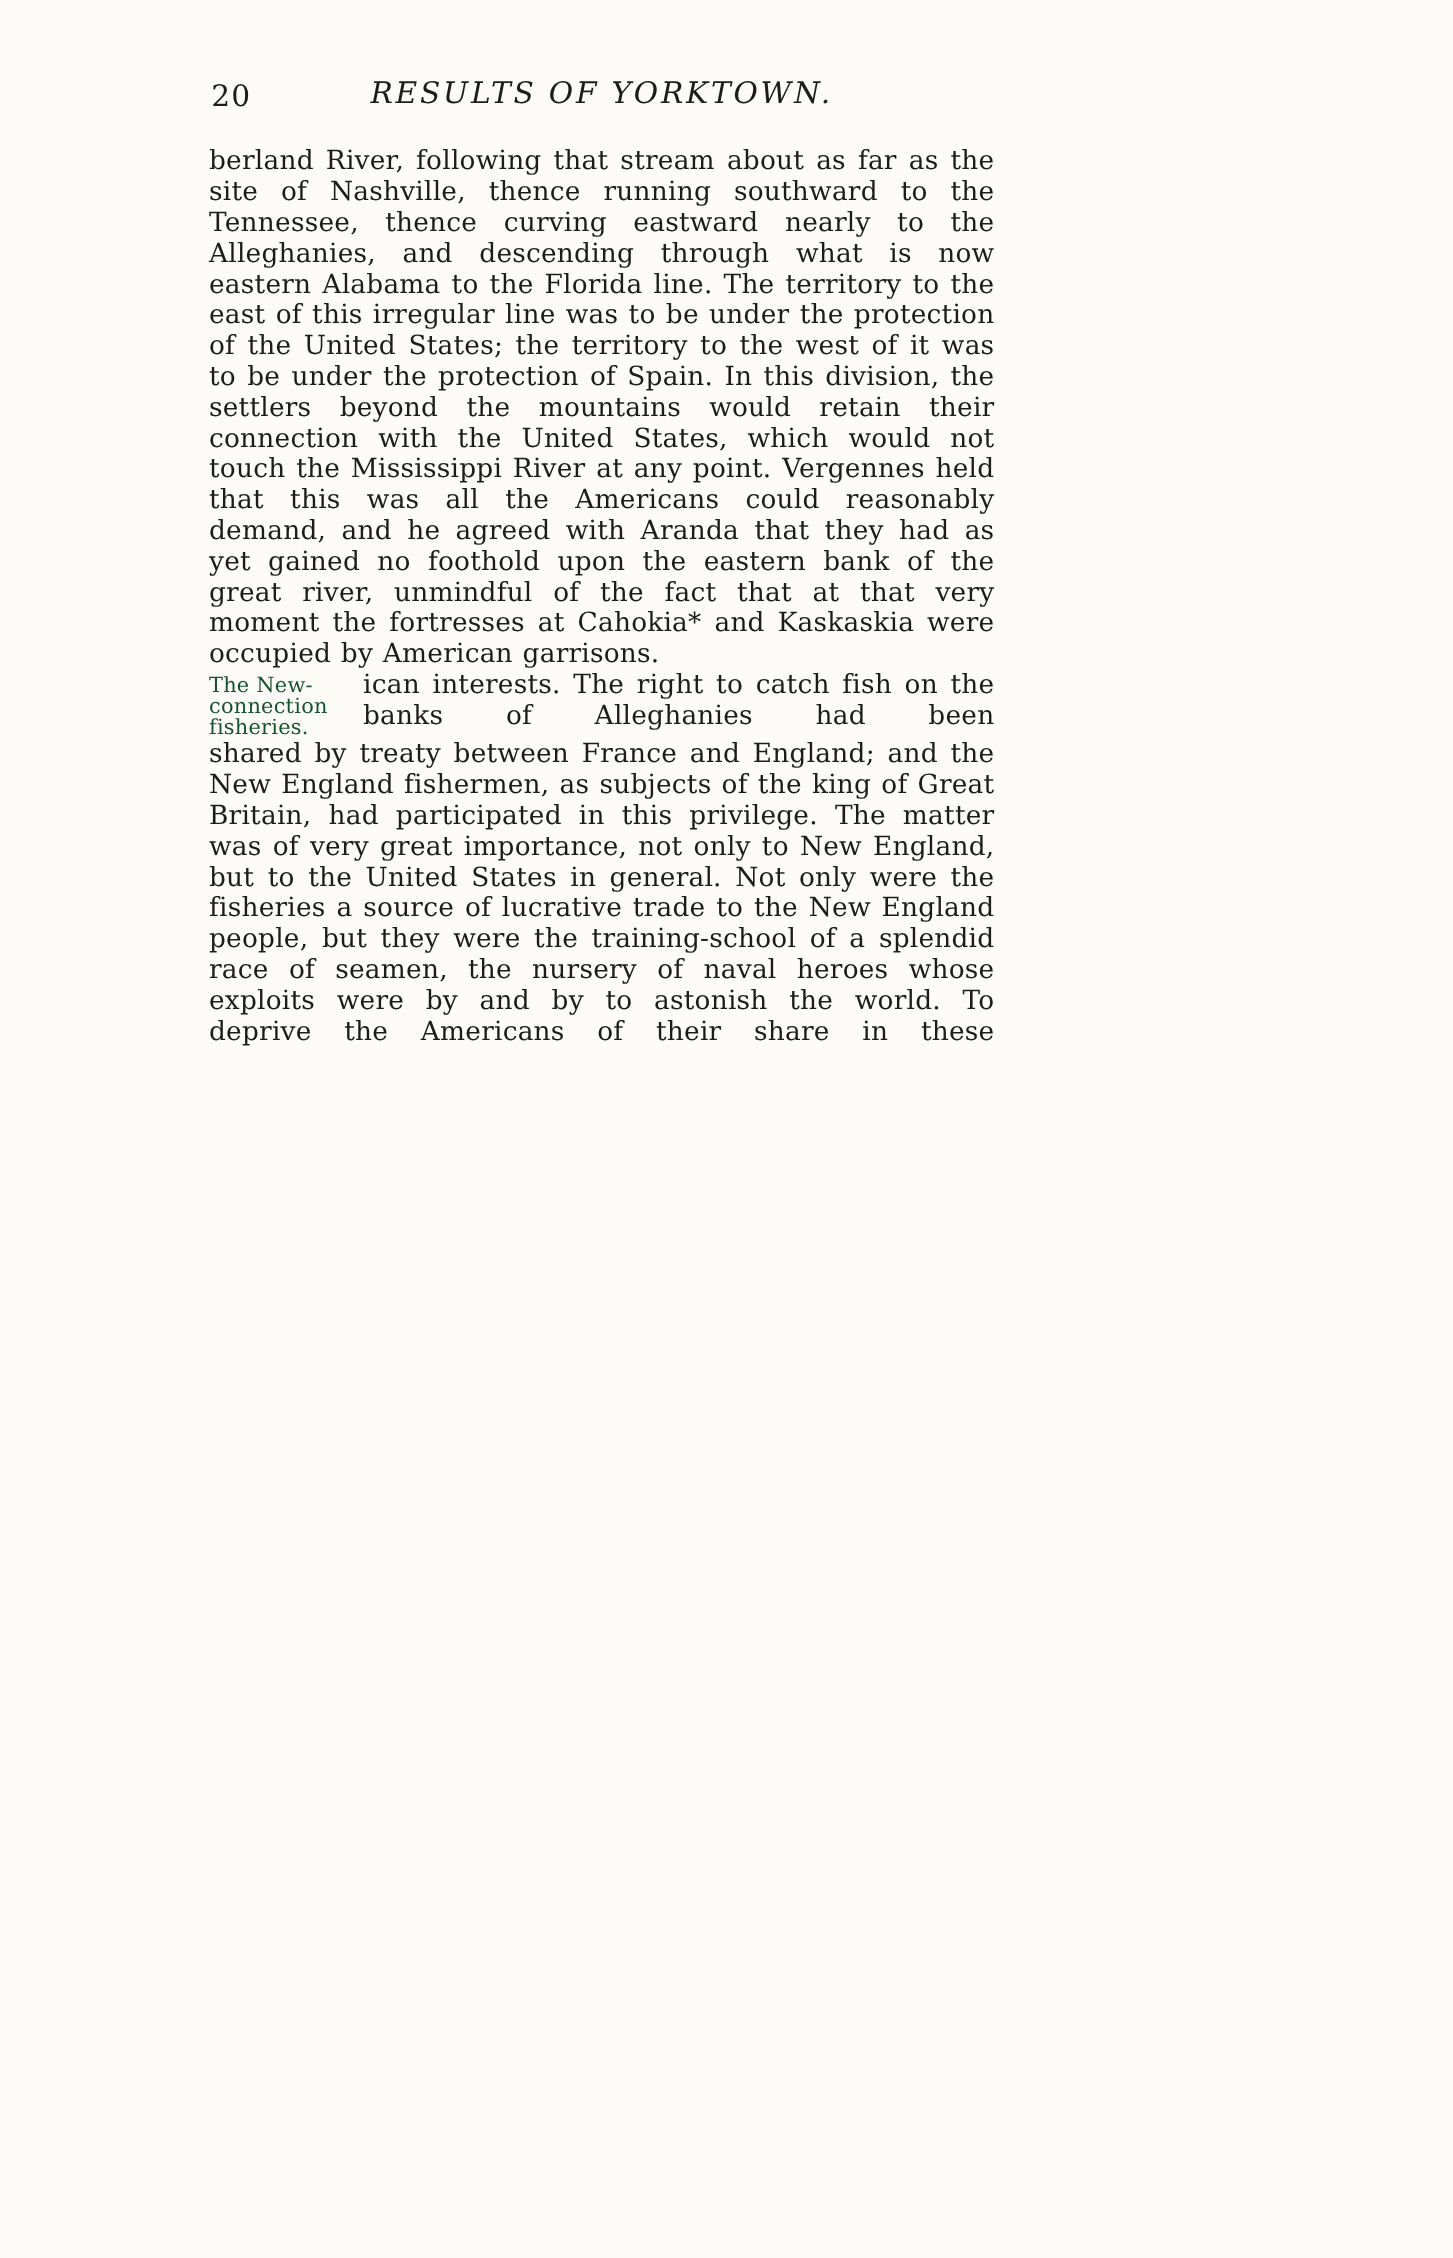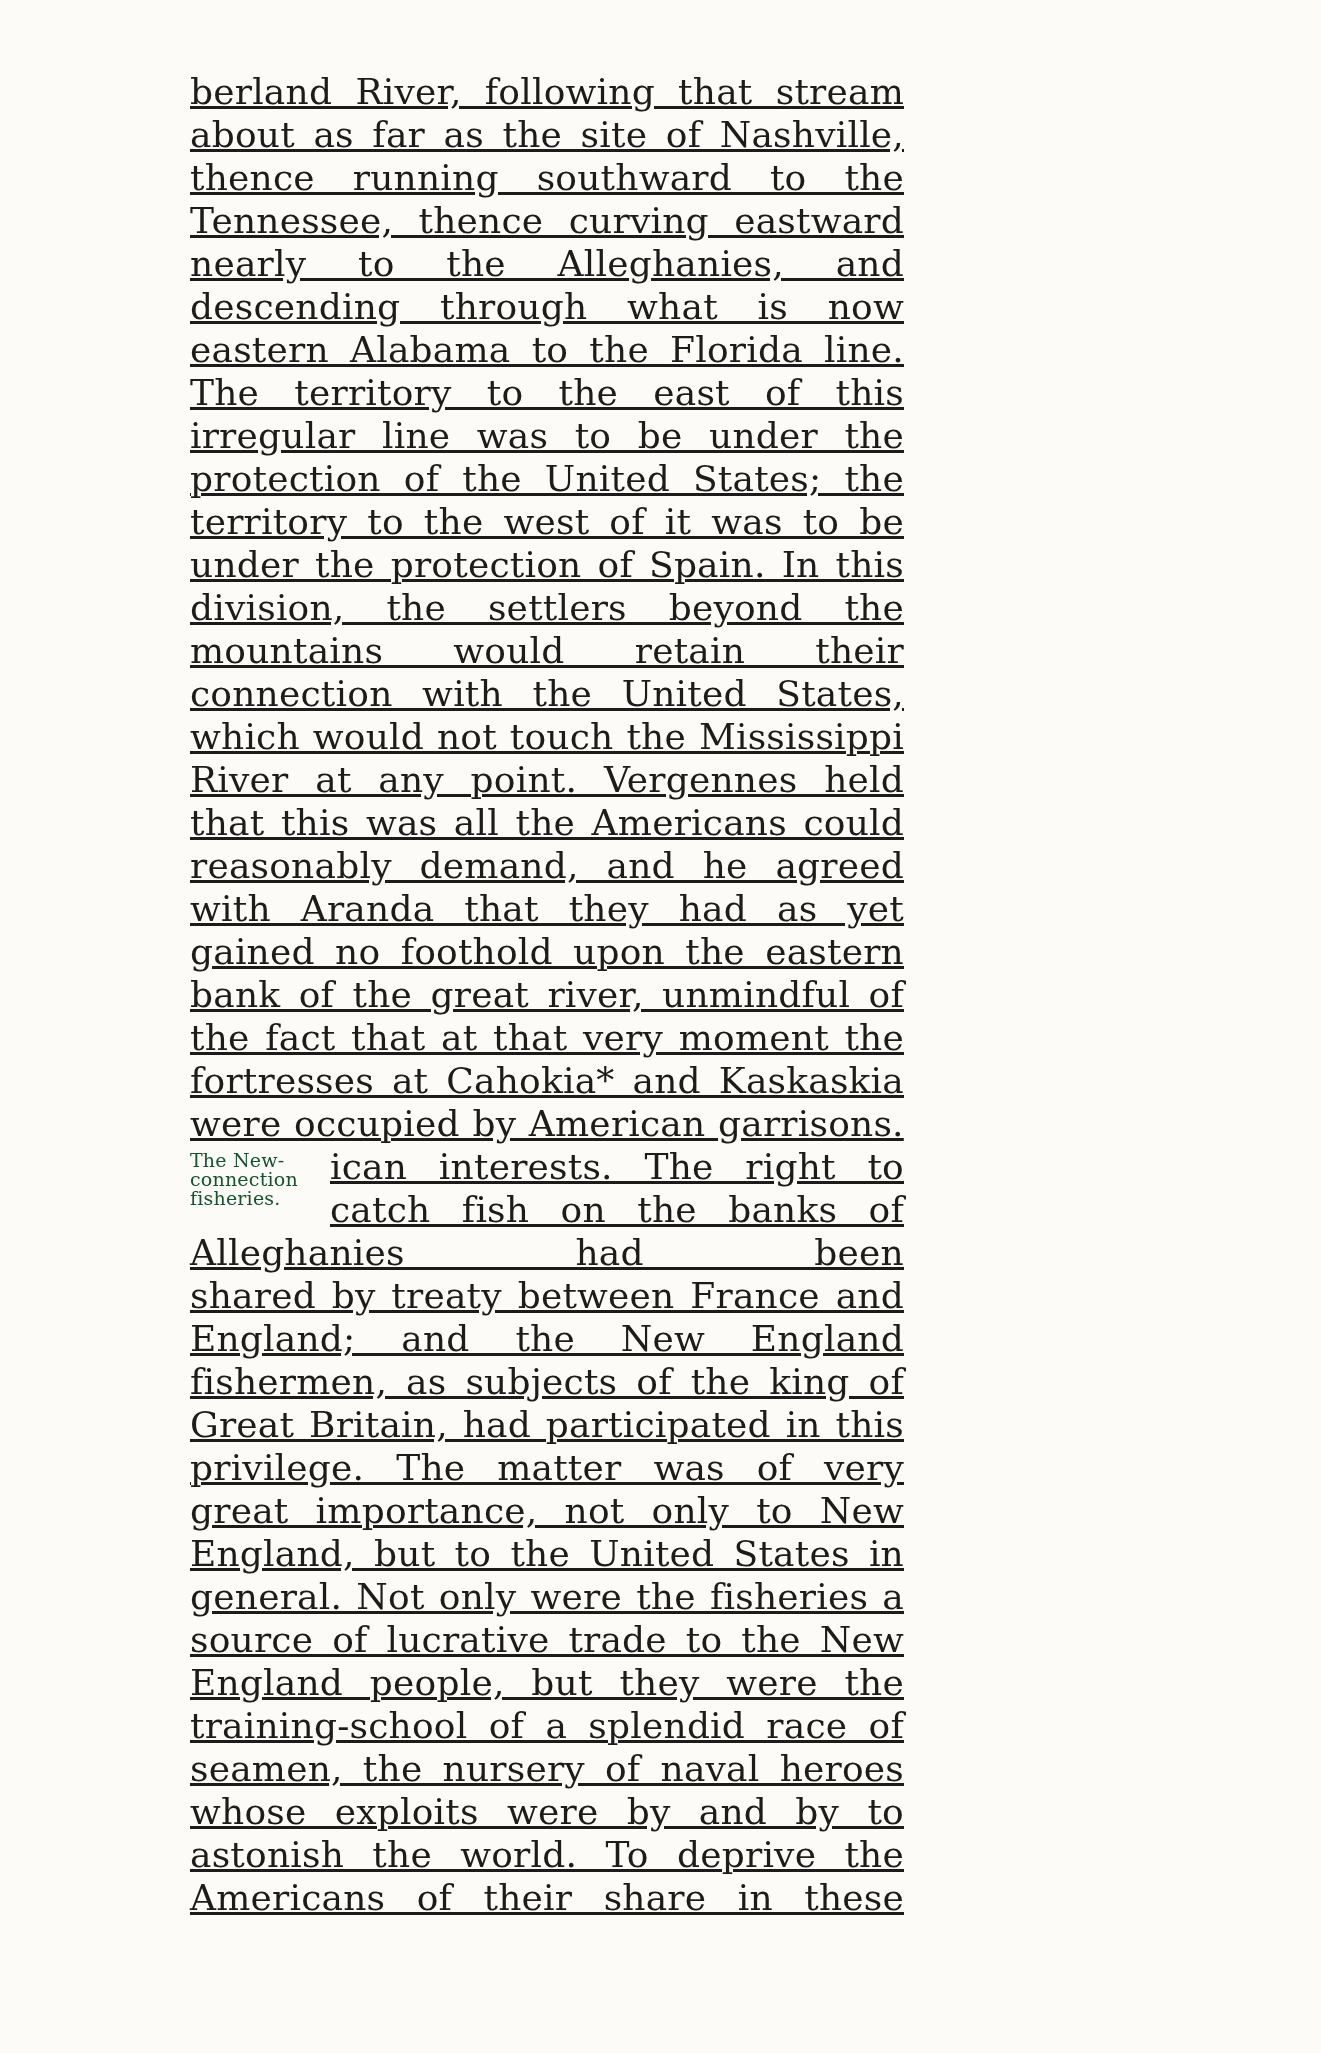--- a/index.html
+++ b/index.html
@@ -33,26 +33,25 @@
     letter-spacing: 1px;
   }
   .running-head {
     display: block;
     text-align: center;
     font-style: italic;
     font-size: 27px;
     letter-spacing: 2.5px;
   }
   .para {
-    font-size: 36px;
-    line-height: 43px;
+    font-size: 24px;
+    line-height: 28px;
     text-align: justify;
     letter-spacing: 0.2px;
     word-spacing: 1px;
-    text-decoration: underline;
   }
   .para.indent { text-indent: 16px; }
   .para.justify-last { text-align-last: justify; }
   .para-with-sidenote { overflow: visible; }
   .sidenote {
     float: left;
     width: 140px;
     padding-top: 6px;
     font-size: 19px;
     line-height: 19px;
@@ -61,20 +60,24 @@
   }
   .sidenote span { display: block; }
   .clear-left { clear: left; }
 </style>
 </head>
 <body>
 
 <div class="page">
   <div class="content">
 
+    <div class="running-header">
+      <span class="page-number">20</span>
+      <span class="running-head">RESULTS OF YORKTOWN.</span>
+    </div>
 
     <p class="para">berland River, following that stream about as far as the site of Nashville, thence running southward to the Tennessee, thence curving eastward nearly to the Alleghanies, and descending through what is now eastern Alabama to the Florida line. The territory to the east of this irregular line was to be under the protection of the United States; the territory to the west of it was to be under the protection of Spain. In this division, the settlers beyond the mountains would retain their connection with the United States, which would not touch the Mississippi River at any point. Vergennes held that this was all the Americans could reasonably demand, and he agreed with Aranda that they had as yet gained no foothold upon the eastern bank of the great river, unmindful of the fact that at that very moment the fortresses at Cahokia* and Kaskaskia were occupied by American garrisons.</p>
 
 
     <div class="para-with-sidenote">
       <div class="sidenote">
         <span>The New-</span>
         <span>connection</span>
         <span>fisheries.</span>
       </div>

